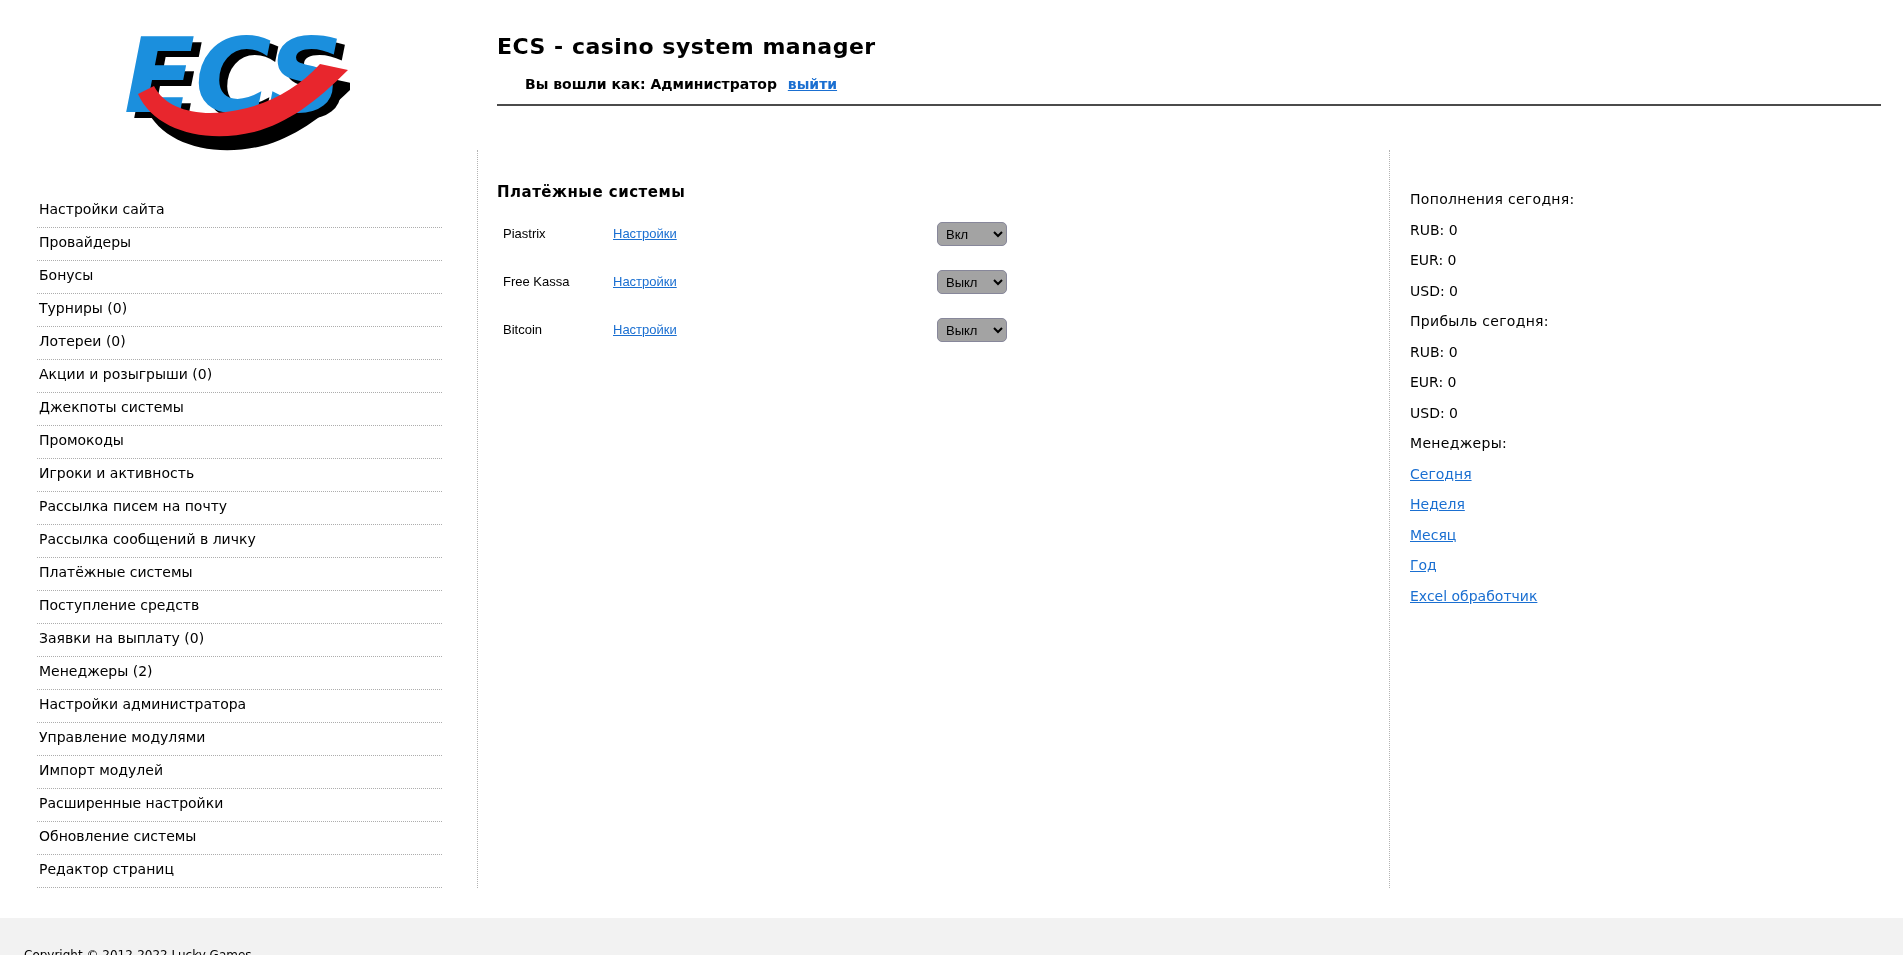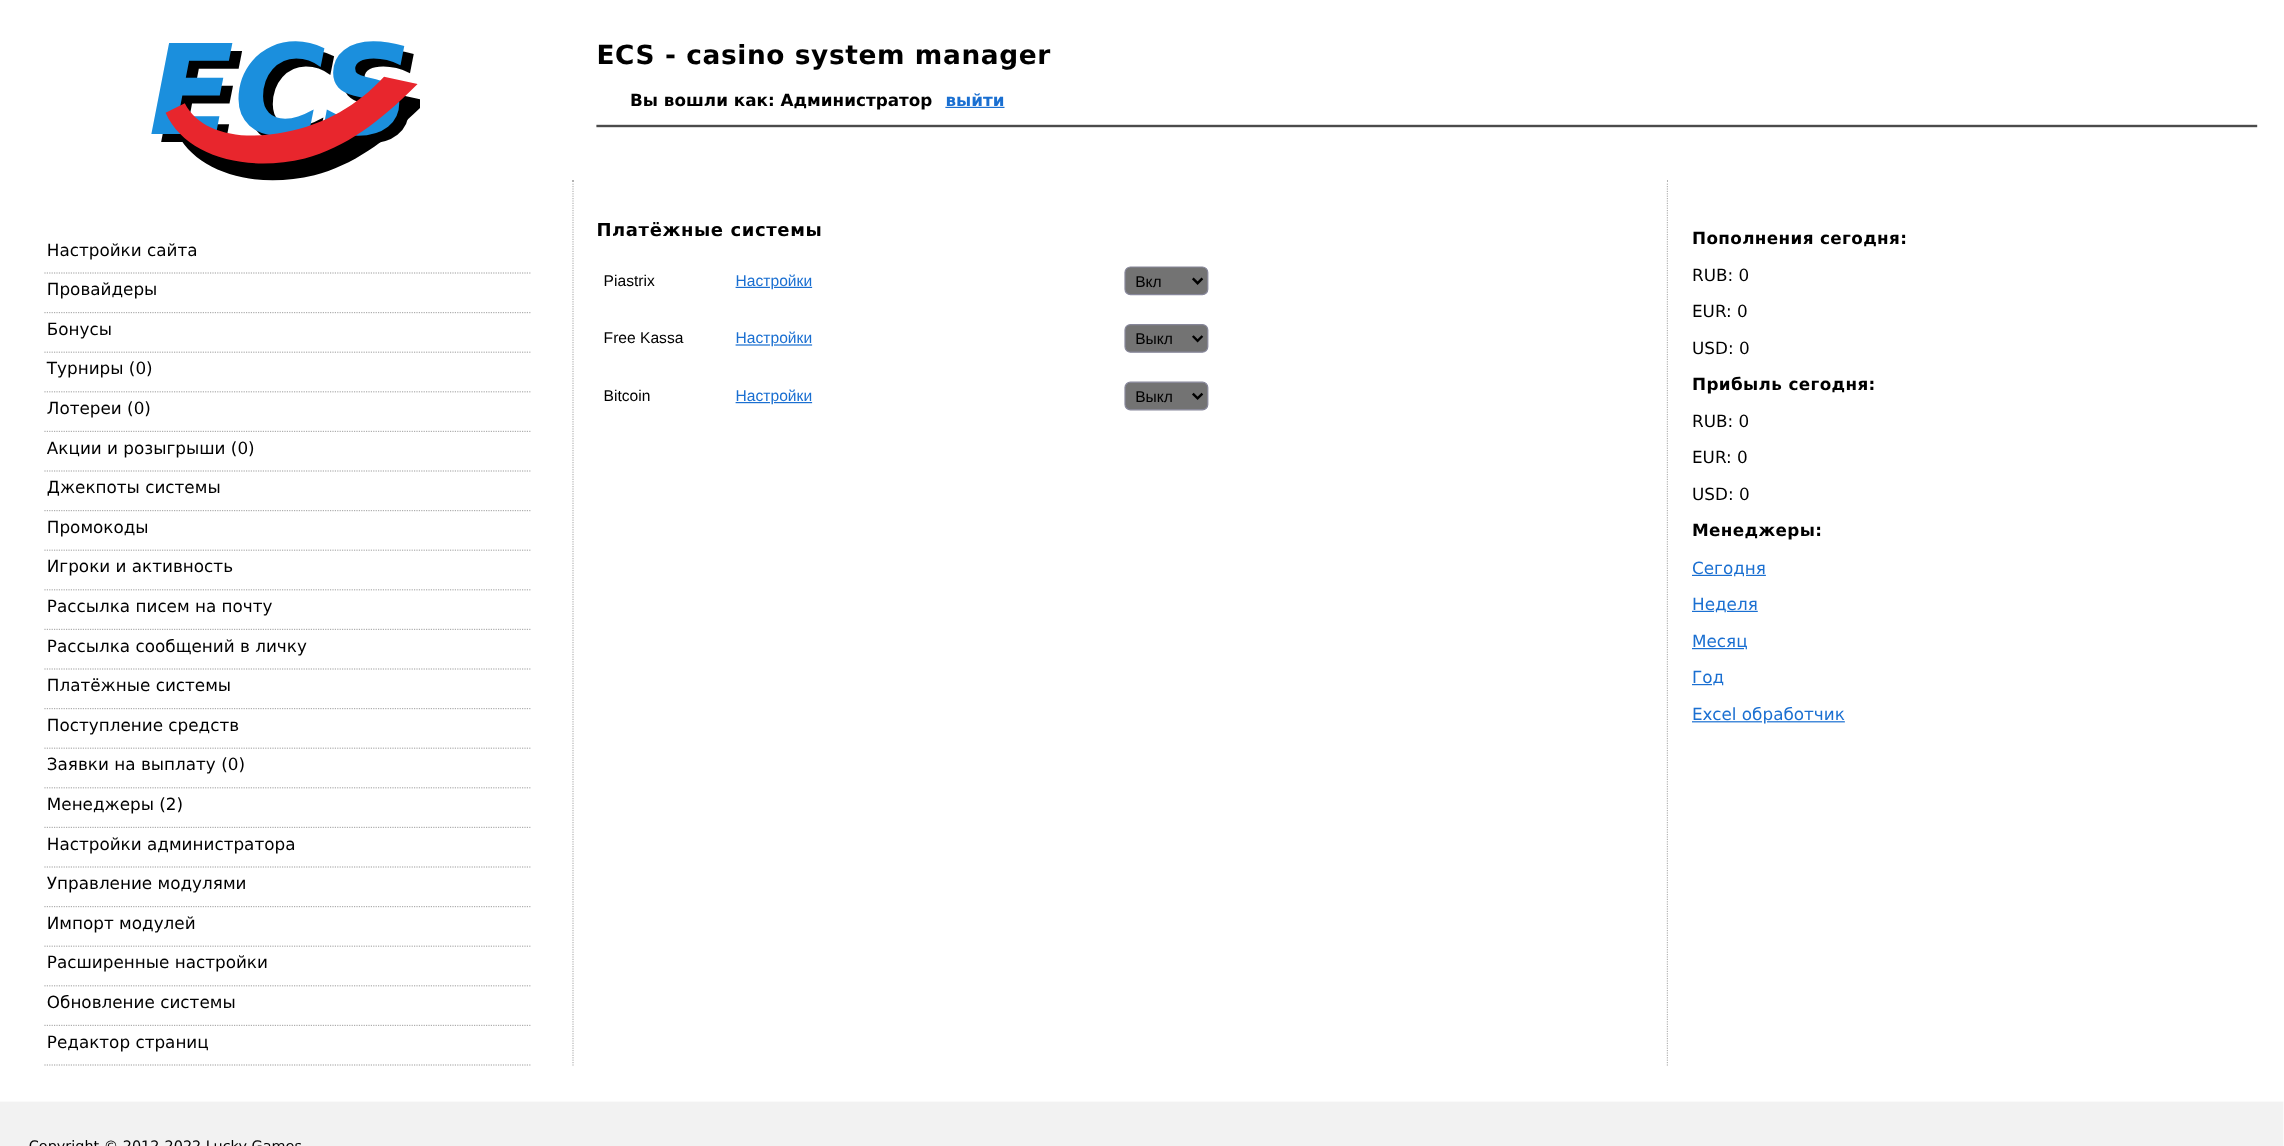--- a/index.html
+++ b/index.html
@@ -33,27 +33,27 @@
   
   .main { position:absolute; left:497px; top:183px; width:860px; }
   .main h2 { font-size:15px; font-weight:bold; letter-spacing:.5px; }
   .pay-rows { margin-top:21px; }
   .pay-row { position:relative; height:24px; margin-bottom:24px;
              font-family:"Liberation Sans", sans-serif; font-size:13px; }
   .pay-row .pay-name { position:absolute; left:6px; top:4px; }
   .pay-row .pay-settings { position:absolute; left:116px; top:4px; font-size:13px; }
   .pay-row select { position:absolute; left:440px; top:0; height:24px; min-width:70px;
                     font-family:"Liberation Sans", sans-serif; font-size:13px;
-                    border:1px solid #87879a; border-radius:5px; background:#737373;
+                    border:1px solid #87879a; border-radius:5px; background:#a3a3a3;
                     padding:0 4px; }
 
   
   .stats { position:absolute; left:1410px; top:184px; width:330px; font-size:14px; }
   .stats .line { height:30.5px; display:flex; align-items:center; white-space:nowrap; }
-  .stats .head { font-weight:bold; letter-spacing:.3px; }
+  .stats .head { font-weight:normal; letter-spacing:.3px; }
 
   
   .footer { position:absolute; left:0; bottom:0; width:1903px; height:37px;
             background:#f2f2f2; overflow:hidden; }
   .footer .copy { position:absolute; left:24px; top:30px; font-size:12px; white-space:nowrap; }
 </style>
 </head>
 <body>
 
 <div class="logo">

